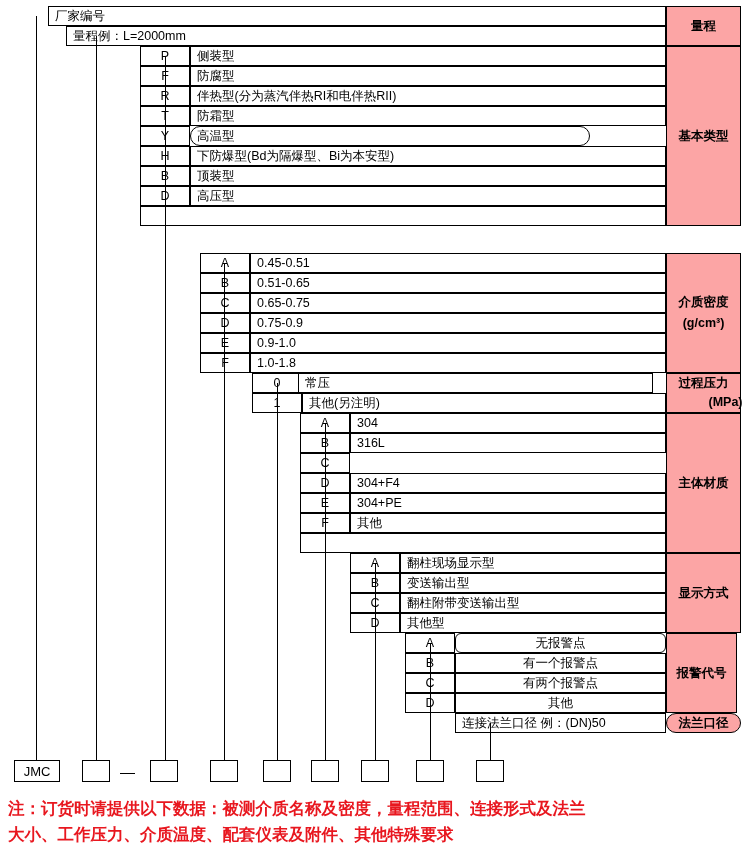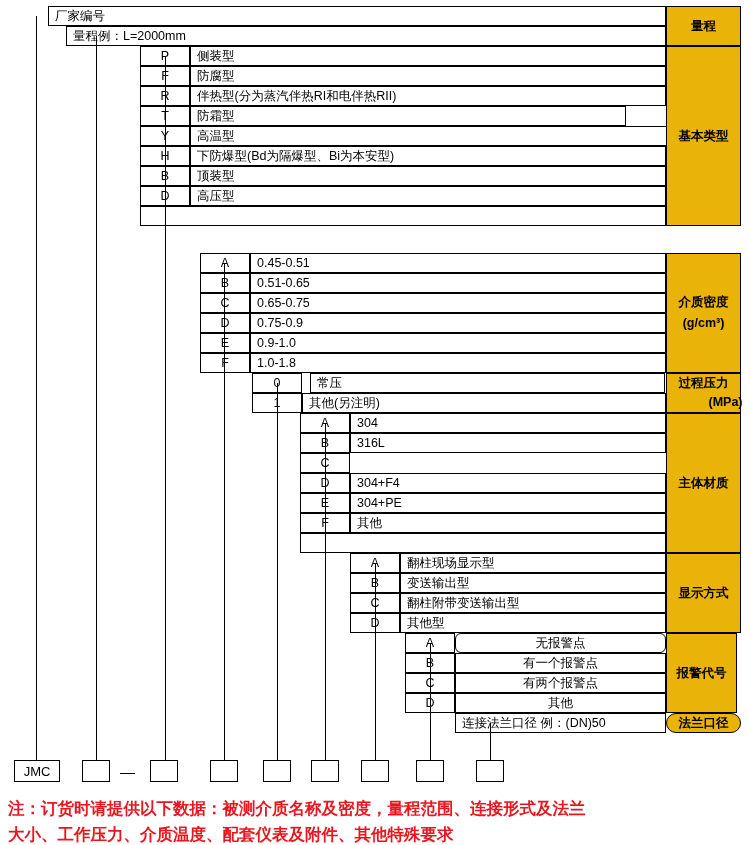--- a/index.html
+++ b/index.html
@@ -31,21 +31,21 @@
   }
   .cell.code {
     justify-content: center;
   }
   .cell.desc {
     padding-left: 6px;
   }
   .grp {
     position: absolute;
     border: 1px solid #000;
-    background: #eab308;
+    background: #fca5a5;
     display: flex;
     align-items: center;
     justify-content: center;
     font-size: 12.5px;
     font-weight: bold;
     text-align: center;
     flex-direction: column;
     line-height: 1.35;
   }
   .vline {
@@ -85,23 +85,23 @@
     <div class="cell desc" style="left: 48px; top: 6px; width: 618px;">厂家编号</div>
     <div class="cell desc" style="left: 66px; top: 26px; width: 600px;">量程例：L=2000mm</div>
     <div class="grp" style="left: 666px; top: 6px; width: 75px; height: 40px;">量程</div>
     <div class="cell code" style="left: 140px; top: 46px; width: 50px;">P</div>
     <div class="cell desc" style="left: 190px; top: 46px; width: 476px;">侧装型</div>
     <div class="cell code" style="left: 140px; top: 66px; width: 50px;">F</div>
     <div class="cell desc" style="left: 190px; top: 66px; width: 476px;">防腐型</div>
     <div class="cell code" style="left: 140px; top: 86px; width: 50px;">R</div>
     <div class="cell desc" style="left: 190px; top: 86px; width: 476px;">伴热型(分为蒸汽伴热RI和电伴热RII)</div>
     <div class="cell code" style="left: 140px; top: 106px; width: 50px;">T</div>
-    <div class="cell desc" style="left: 190px; top: 106px; width: 436px;">防霜型</div>
+    <div class="cell desc" style="left: 190px; top: 106px; width: 476px;">防霜型</div>
     <div class="cell code" style="left: 140px; top: 126px; width: 50px;">Y</div>
-    <div class="cell desc" style="left: 190px; top: 126px; width: 500px;">高温型</div>
+    <div class="cell desc" style="left: 190px; top: 126px; width: 400px; border-radius: 10px;">高温型</div>
     <div class="cell code" style="left: 140px; top: 146px; width: 50px;">H</div>
     <div class="cell desc" style="left: 190px; top: 146px; width: 476px;">下防爆型(Bd为隔爆型、Bi为本安型)</div>
     <div class="cell code" style="left: 140px; top: 166px; width: 50px;">B</div>
     <div class="cell desc" style="left: 190px; top: 166px; width: 476px;">顶装型</div>
     <div class="cell code" style="left: 140px; top: 186px; width: 50px;">D</div>
     <div class="cell desc" style="left: 190px; top: 186px; width: 476px;">高压型</div>
     <div class="cell" style="left: 140px; top: 206px; width: 526px;"></div>
     <div class="grp" style="left: 666px; top: 46px; width: 75px; height: 180px;">基本类型</div>
     <div class="cell code" style="left: 200px; top: 253px; width: 50px;">A</div>
     <div class="cell desc" style="left: 250px; top: 253px; width: 416px;">0.45-0.51</div>
@@ -113,21 +113,21 @@
     <div class="cell desc" style="left: 250px; top: 313px; width: 416px;">0.75-0.9</div>
     <div class="cell code" style="left: 200px; top: 333px; width: 50px;">E</div>
     <div class="cell desc" style="left: 250px; top: 333px; width: 416px;">0.9-1.0</div>
     <div class="cell code" style="left: 200px; top: 353px; width: 50px;">F</div>
     <div class="cell desc" style="left: 250px; top: 353px; width: 416px;">1.0-1.8</div>
     <div class="grp" style="left: 666px; top: 253px; width: 75px; height: 120px;">
       <div>介质密度</div>
       <div style="font-weight: bold; margin-top: 4px;">(g/cm³)</div>
     </div>
     <div class="cell code" style="left: 252px; top: 373px; width: 50px;">0</div>
-    <div class="cell desc" style="left: 310px; top: 373px; width: 355px; text-align: center;">常压</div>
+    <div class="cell desc" style="left: 298px; top: 373px; width: 355px; text-align: center;">常压</div>
     <div class="cell code" style="left: 252px; top: 393px; width: 50px;">1</div>
     <div class="cell desc" style="left: 302px; top: 393px; width: 364px;">其他(另注明)</div>
     <div class="grp" style="left: 666px; top: 373px; width: 75px; height: 40px;">
       <div>过程压力</div>
       <div style="margin-top: 2px; margin-left: 44px;">(MPa)</div>
     </div>
     <div class="cell code" style="left: 300px; top: 413px; width: 50px;">A</div>
     <div class="cell desc" style="left: 350px; top: 413px; width: 316px;">304</div>
     <div class="cell code" style="left: 300px; top: 433px; width: 50px;">B</div>
     <div class="cell desc" style="left: 350px; top: 433px; width: 316px;">316L</div>

